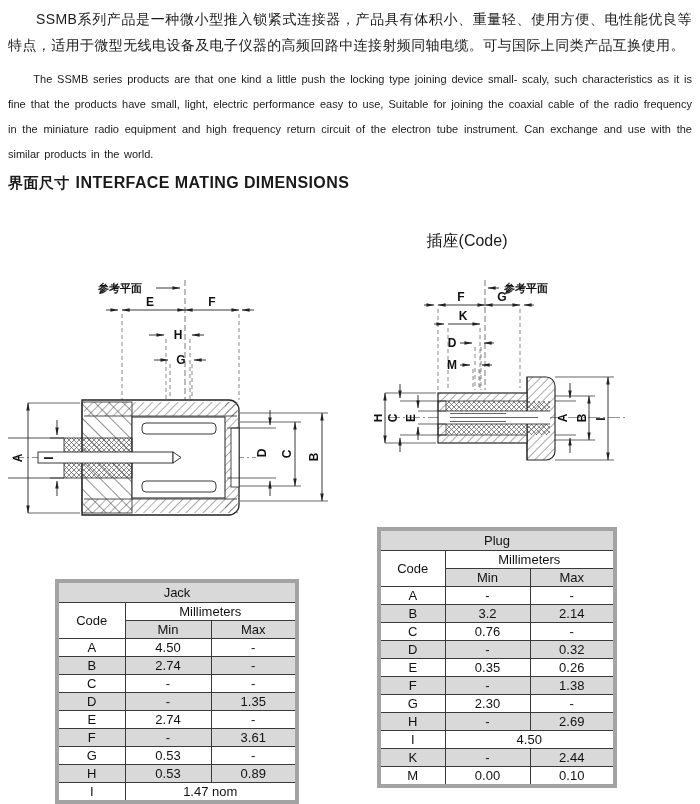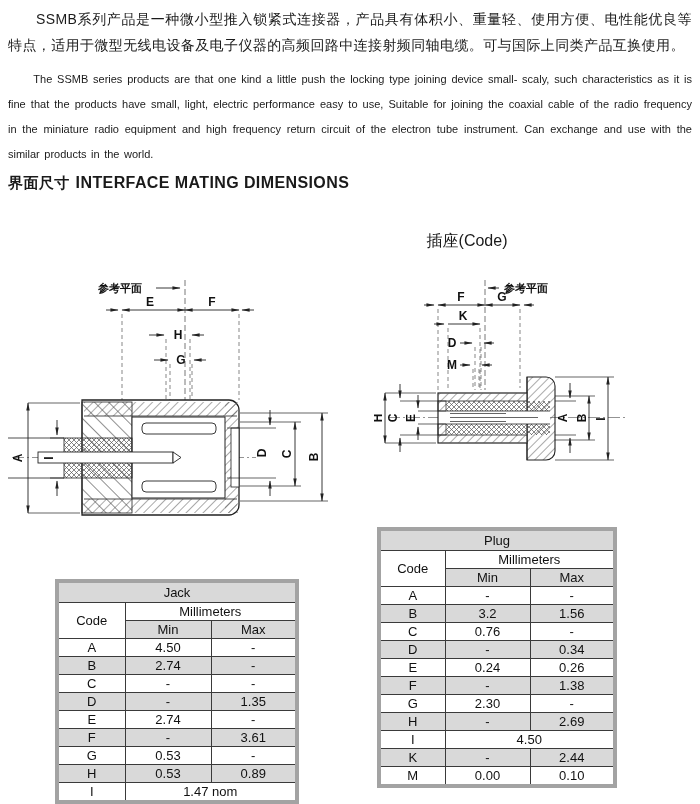--- a/index.html
+++ b/index.html
@@ -327,35 +327,35 @@
     </tbody>
     <tbody>
         <tr>
           <td>A</td>
           <td>-</td>
           <td>-</td>
         </tr>
         <tr class="shaded">
           <td>B</td>
           <td>3.2</td>
-          <td>1.56</td>
+          <td>2.14</td>
         </tr>
         <tr>
           <td>C</td>
           <td>0.76</td>
           <td>-</td>
         </tr>
         <tr class="shaded">
           <td>D</td>
           <td>-</td>
-          <td>0.34</td>
+          <td>0.32</td>
         </tr>
         <tr>
           <td>E</td>
-          <td>0.24</td>
+          <td>0.35</td>
           <td>0.26</td>
         </tr>
         <tr class="shaded">
           <td>F</td>
           <td>-</td>
           <td>1.38</td>
         </tr>
         <tr>
           <td>G</td>
           <td>2.30</td>

